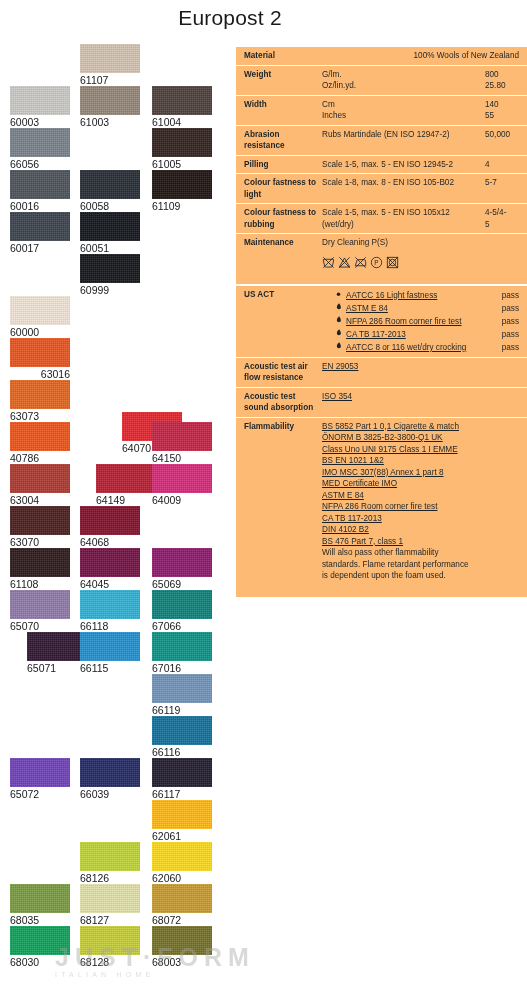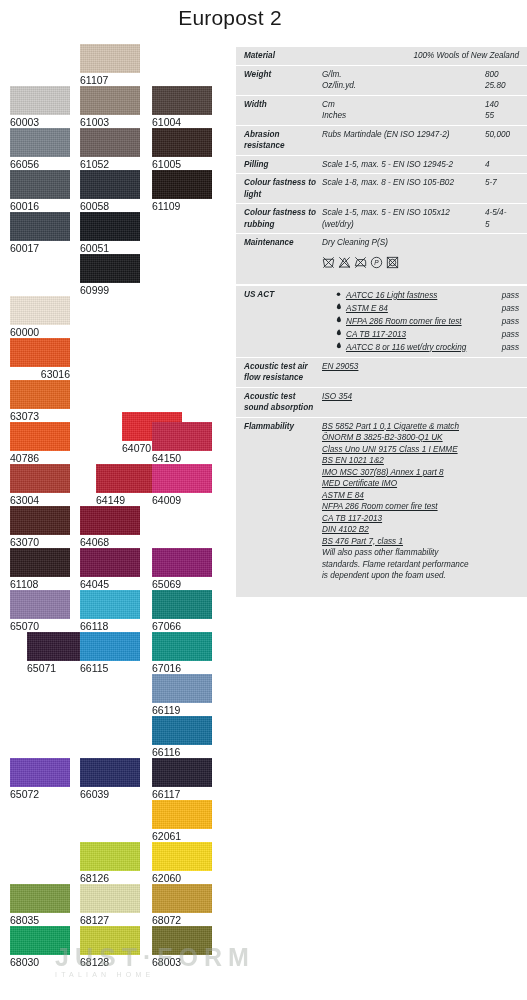--- a/index.html
+++ b/index.html
@@ -83,24 +83,23 @@
     color: rgba(170,176,170,.40);
     line-height: 10px;
     white-space: nowrap;
   }
 
   
   #spec-table {
     position: absolute;
     left: 236px; top: 47px;
     width: 291px;
-    background: #e5e5e5;
+    background: #fdba74;
     font-size: 8.2px;
     color: #1d2428;
-    font-style: italic;
   }
   .spec-row {
     display: flex;
     border-top: 1px solid #ffffff;
     padding: 3px 8px 3px 8px;
     align-items: flex-start;
     position: relative;
   }
   .spec-row:first-child { border-top: none; }
   .spec-row.thick-top { border-top: 2px solid #ffffff; }
@@ -180,24 +179,20 @@
       <span class="swatch-chip" style="background: rgb(148, 133, 120);"></span>
       <span class="swatch-code">61003</span>
     </div>
     <div class="swatch-cell" style="left: 152px; top: 42px;">
       <span class="swatch-chip" style="background: rgb(78, 64, 59);"></span>
       <span class="swatch-code">61004</span>
     </div>
     <div class="swatch-cell" style="left: 10px; top: 84px;">
       <span class="swatch-chip" style="background: rgb(120, 129, 138);"></span>
       <span class="swatch-code">66056</span>
-    </div>
-    <div class="swatch-cell" style="left: 80px; top: 84px;">
-      <span class="swatch-chip" style="background: rgb(109, 96, 94);"></span>
-      <span class="swatch-code">61052</span>
     </div>
     <div class="swatch-cell" style="left: 152px; top: 84px;">
       <span class="swatch-chip" style="background: rgb(51, 35, 31);"></span>
       <span class="swatch-code">61005</span>
     </div>
     <div class="swatch-cell" style="left: 10px; top: 126px;">
       <span class="swatch-chip" style="background: rgb(76, 83, 90);"></span>
       <span class="swatch-code">60016</span>
     </div>
     <div class="swatch-cell" style="left: 80px; top: 126px;">

